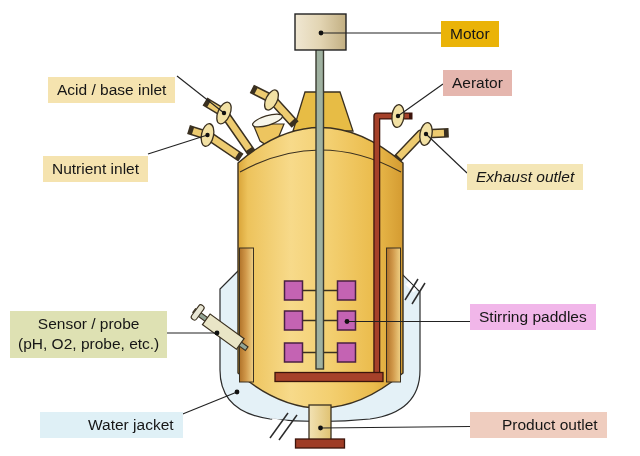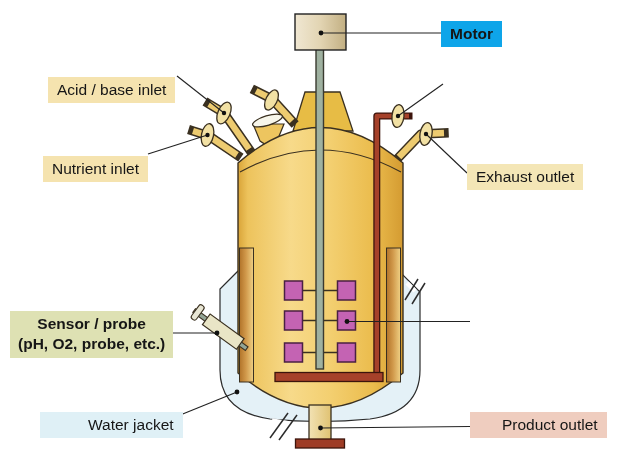--- a/index.html
+++ b/index.html
@@ -5,34 +5,34 @@
   html,body{margin:0;padding:0;background:#fff;}
   .stage{
     position:relative;width:640px;height:456px;background:#ffffff;overflow:hidden;
     font-family:"Liberation Sans",sans-serif;
   }
   .stage svg{position:absolute;left:0;top:0;}
   .lbl{
     position:absolute;font-size:15.5px;color:#161616;padding:3px 9px;
     white-space:nowrap;line-height:1.3;
   }
-  .lbl.two{white-space:normal;text-align:center;line-height:1.32;padding:3px 8px;font-weight:bold;}
+  .lbl.two{white-space:normal;text-align:center;line-height:1.32;padding:3px 8px;}
   .bg-gold{background:#F5E3AF;margin-top:16px;}
   .bg-gold2{background:#F4E6B6;}
-  .bg-tan{background:#0ea5e9;font-weight:bold;}
+  .bg-tan{background:#eab308;}
   .bg-rose{background:#E5B6AE;}
   .bg-sage{background:#DEE1B3;}
   .bg-pink{background:#F1B6E9;}
   .bg-blue{background:#DFF0F6;}
   .bg-salmon{background:#EFCDBF;}
   .l-acid{left:48px;top:61px;}
   .l-nutrient{left:43px;top:140px;}
   .l-motor{left:441px;top:21px;}
   .l-aerator{left:443px;top:70px;}
-  .l-exhaust{left:467px;top:164px;}
+  .l-exhaust{left:467px;top:164px;font-style:italic;}
   .l-sensor{left:10px;top:311px;}
   .l-stirring{left:470px;top:304px;}
   .l-water{left:40px;top:412px;padding-left:48px;}
   .l-product{left:470px;top:412px;padding-left:32px;}
 </style>
 </head>
 <body>
 
 <div class="stage">
 
@@ -155,21 +155,23 @@
       <circle cx="217" cy="333" r="2.4"></circle>
       <circle cx="347" cy="321.5" r="2.4"></circle>
       <circle cx="237" cy="392" r="2.4"></circle>
       <circle cx="320.5" cy="428" r="2.4"></circle>
     </g>
   </svg>
 
   <div class="lbl bg-gold l-acid">Acid / base inlet</div>
   <div class="lbl bg-gold l-nutrient">Nutrient inlet</div>
   <div class="lbl bg-tan l-motor">Motor</div>
+  <div class="lbl bg-rose l-aerator">Aerator</div>
   <div class="lbl bg-gold2 l-exhaust">Exhaust outlet</div>
   <div class="lbl two bg-sage l-sensor">
     <span>Sensor / probe</span><br>
     <span>(pH, O2, probe, etc.)</span>
   </div>
+  <div class="lbl bg-pink l-stirring">Stirring paddles</div>
   <div class="lbl bg-blue l-water">Water jacket</div>
   <div class="lbl bg-salmon l-product">Product outlet</div>
 
 </div>
 
 </body></html>

